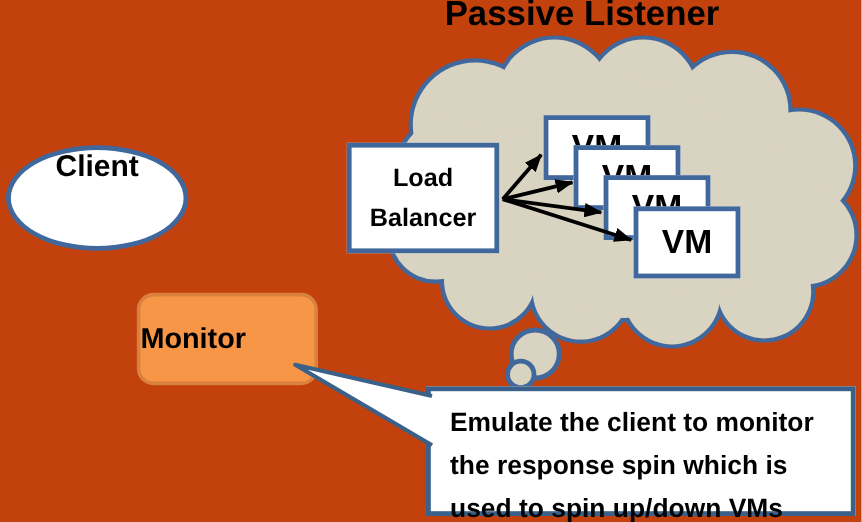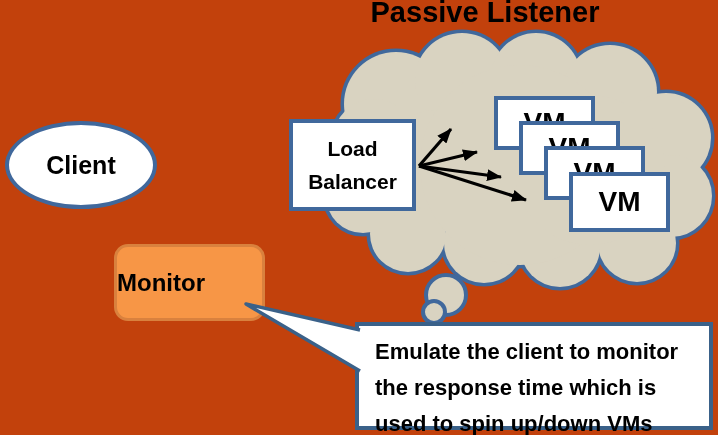--- a/index.html
+++ b/index.html
@@ -16,29 +16,29 @@
   .cloud-fillonly{fill:var(--cloud-fill);stroke:none;}
   .bubble{fill:var(--cloud-fill);stroke:var(--border-blue);stroke-width:4;}
   .box{
     position:absolute;box-sizing:border-box;background:#fff;
     border:4px solid var(--border-blue);
     display:flex;align-items:center;justify-content:center;
     font-weight:bold;color:#000;text-align:center;
   }
   .lb-box{left:289px;top:119px;width:127px;height:92px;flex-direction:column;
           font-size:21px;line-height:33px;z-index:2;}
-  .vm-box{width:101px;height:54px;font-size:28px;z-index:2;margin-left:41px;}
+  .vm-box{width:89px;height:54px;font-size:28px;z-index:2;}
   .vm-1{left:453px;top:96px;}
   .vm-2{left:478px;top:121px;}
   .vm-3{left:503px;top:146px;}
   .vm-4{left:528px;top:172px;height:60px;}
   .client{
     position:absolute;left:5px;top:121px;width:152px;height:88px;box-sizing:border-box;
     background:#fff;border:4px solid var(--border-blue);border-radius:50%;
-    display:flex;align-items:center;justify-content:center;
+    display:flex;justify-content:center;
     font-weight:bold;font-size:25px;color:#000;z-index:2;
   }
   .monitor{
     position:absolute;left:114px;top:244px;width:151px;height:77px;box-sizing:border-box;
     background:var(--monitor-fill);border:3px solid var(--monitor-border);border-radius:14px;
     display:flex;align-items:center;
     font-weight:bold;font-size:24px;color:#000;z-index:2;
   }
   .callout{
     position:absolute;left:355px;top:322px;width:358px;height:108px;box-sizing:border-box;
@@ -105,21 +105,21 @@
   <div class="box vm-box vm-4">
     <span>VM</span>
   </div>
 
   <div class="monitor">
     <span>Monitor</span>
   </div>
 
   <div class="callout">
     <div>Emulate the client to monitor</div>
-    <div>the response time which is</div>
+    <div>the response spin which is</div>
     <div>used to spin up/down VMs</div>
   </div>
 
   <svg class="layer overlay" viewBox="0 0 718 435">
     <defs>
       <marker id="ah" markerUnits="userSpaceOnUse" markerWidth="16" markerHeight="12" refX="14" refY="6" orient="auto">
         <path class="arrow-head" d="M0,0 L15,6 L0,12 Z"></path>
       </marker>
     </defs>
     <g>

